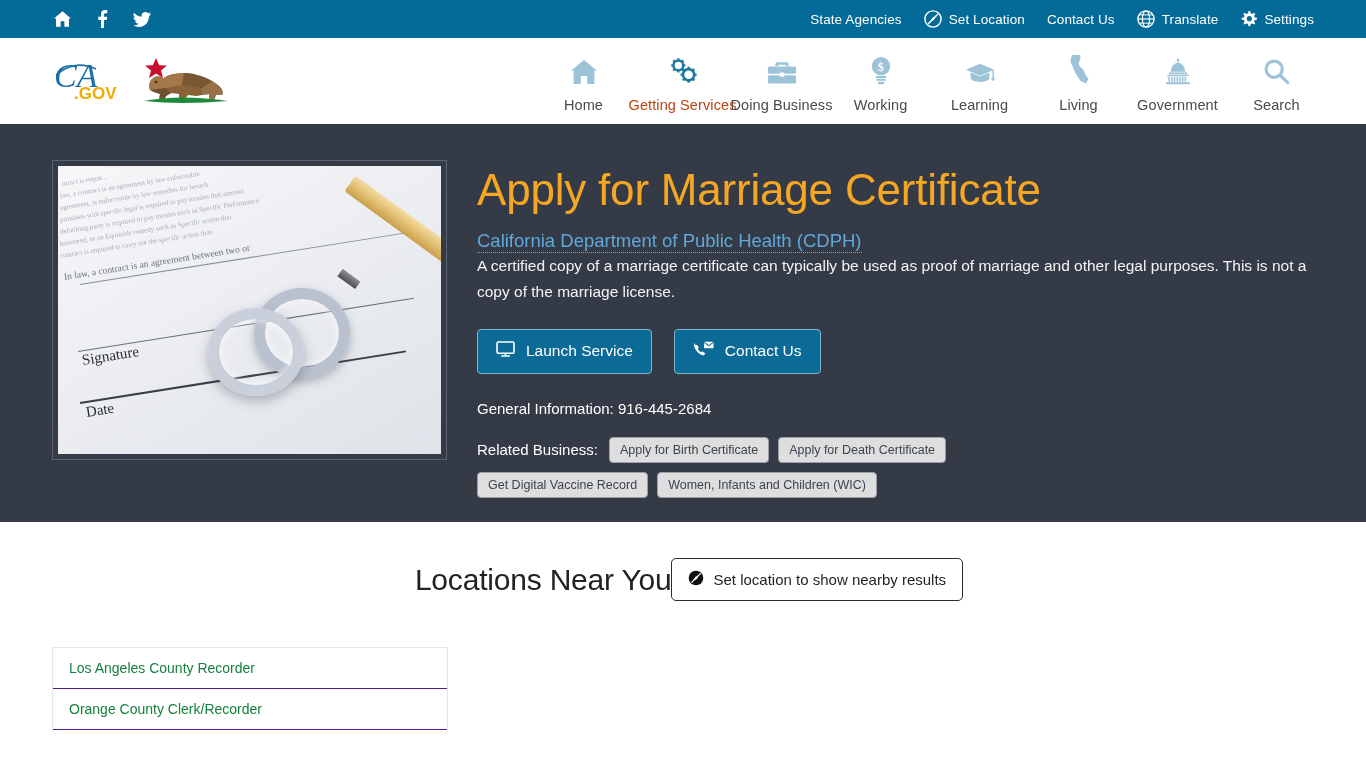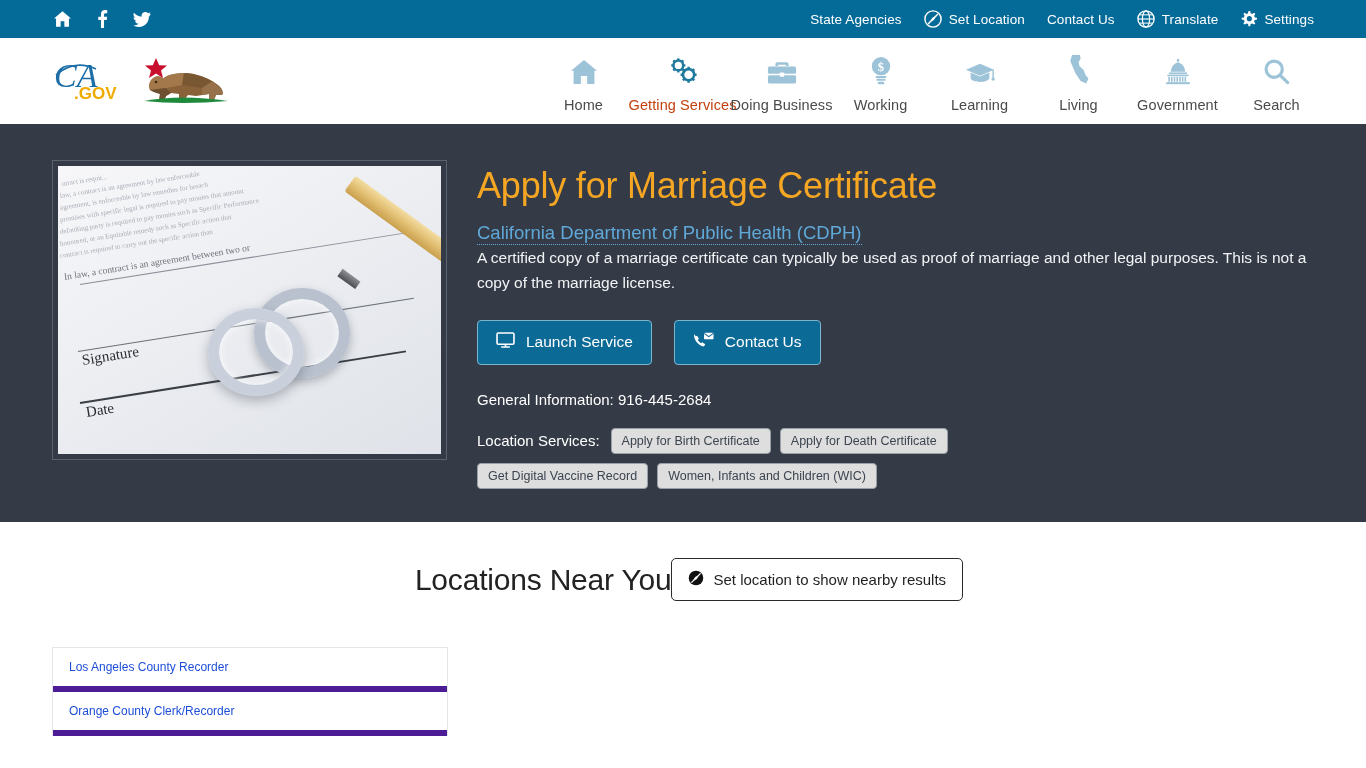--- a/index.html
+++ b/index.html
@@ -75,21 +75,21 @@
     background: #343b47;
     flex: none;
   }
   .hero-photo {
     width: 100%; height: 100%;
     position: relative; overflow: hidden;
     background: #e9eaee;
   }
   .hero-body { flex: 1; min-width: 0; padding-top: 6px; }
   .hero-title {
-    font-size: 36px; font-weight: 400; color: #f5a623;
+    font-size: 44px; font-weight: 400; color: #f5a623;
     letter-spacing: -.2px; line-height: 1.1;
   }
   .hero-subtitle {
     display: inline-block;
     margin-top: 16px;
     font-size: 18.5px;
     color: #5fa8d8;
     border-bottom: 1px dotted #5fa8d8;
     cursor: pointer;
   }
@@ -149,24 +149,24 @@
     cursor: pointer;
     font-family: "Liberation Sans", sans-serif;
   }
   .locations-list {
     margin-top: 46px;
     width: 396px;
     border: 1px solid #e3e6ea;
     border-bottom: none;
   }
   .location-item {
-    border-bottom: 6px solid #4c1d95;
+    border-bottom: 1px solid #4c1d95;
     padding: 12px 16px;
-    font-size: 12px;
-    color: #1d4ed8;
+    font-size: 14px;
+    color: #15803d;
     cursor: pointer;
     background: #ffffff;
   }
 
   
   .paper { position:absolute; inset:0; background:
       linear-gradient(150deg, #f7f7f9 0%, #eceef2 45%, #dfe2e8 100%); }
   .ptext { position:absolute; color:#a9adb6; font-size:7px; white-space:nowrap;
            transform-origin:left center; font-family:"Liberation Serif", serif; }
   .pline { position:absolute; height:1px; background:#5c6168; transform-origin:left center; }
@@ -450,21 +450,21 @@
             <path d="M11.8 1.4 L16.6 5 L21.4 1.4" fill="none" stroke="#0c6a97" stroke-width="1.1"></path>
           </svg>
         </span>
         <span>Contact Us</span>
       </button>
     </div>
 
     <div class="general-info">General Information: 916-445-2684</div>
 
     <div class="related-row">
-      <span class="related-label">Location Services:</span>
+      <span class="related-label">Related Business:</span>
       <button class="chip">Apply for Birth Certificate</button>
       <button class="chip">Apply for Death Certificate</button>
       <button class="chip">Get Digital Vaccine Record</button>
       <button class="chip">Women, Infants and Children (WIC)</button>
     </div>
   </div>
 </div>
 
 <div class="locations">
   <div class="locations-head">

